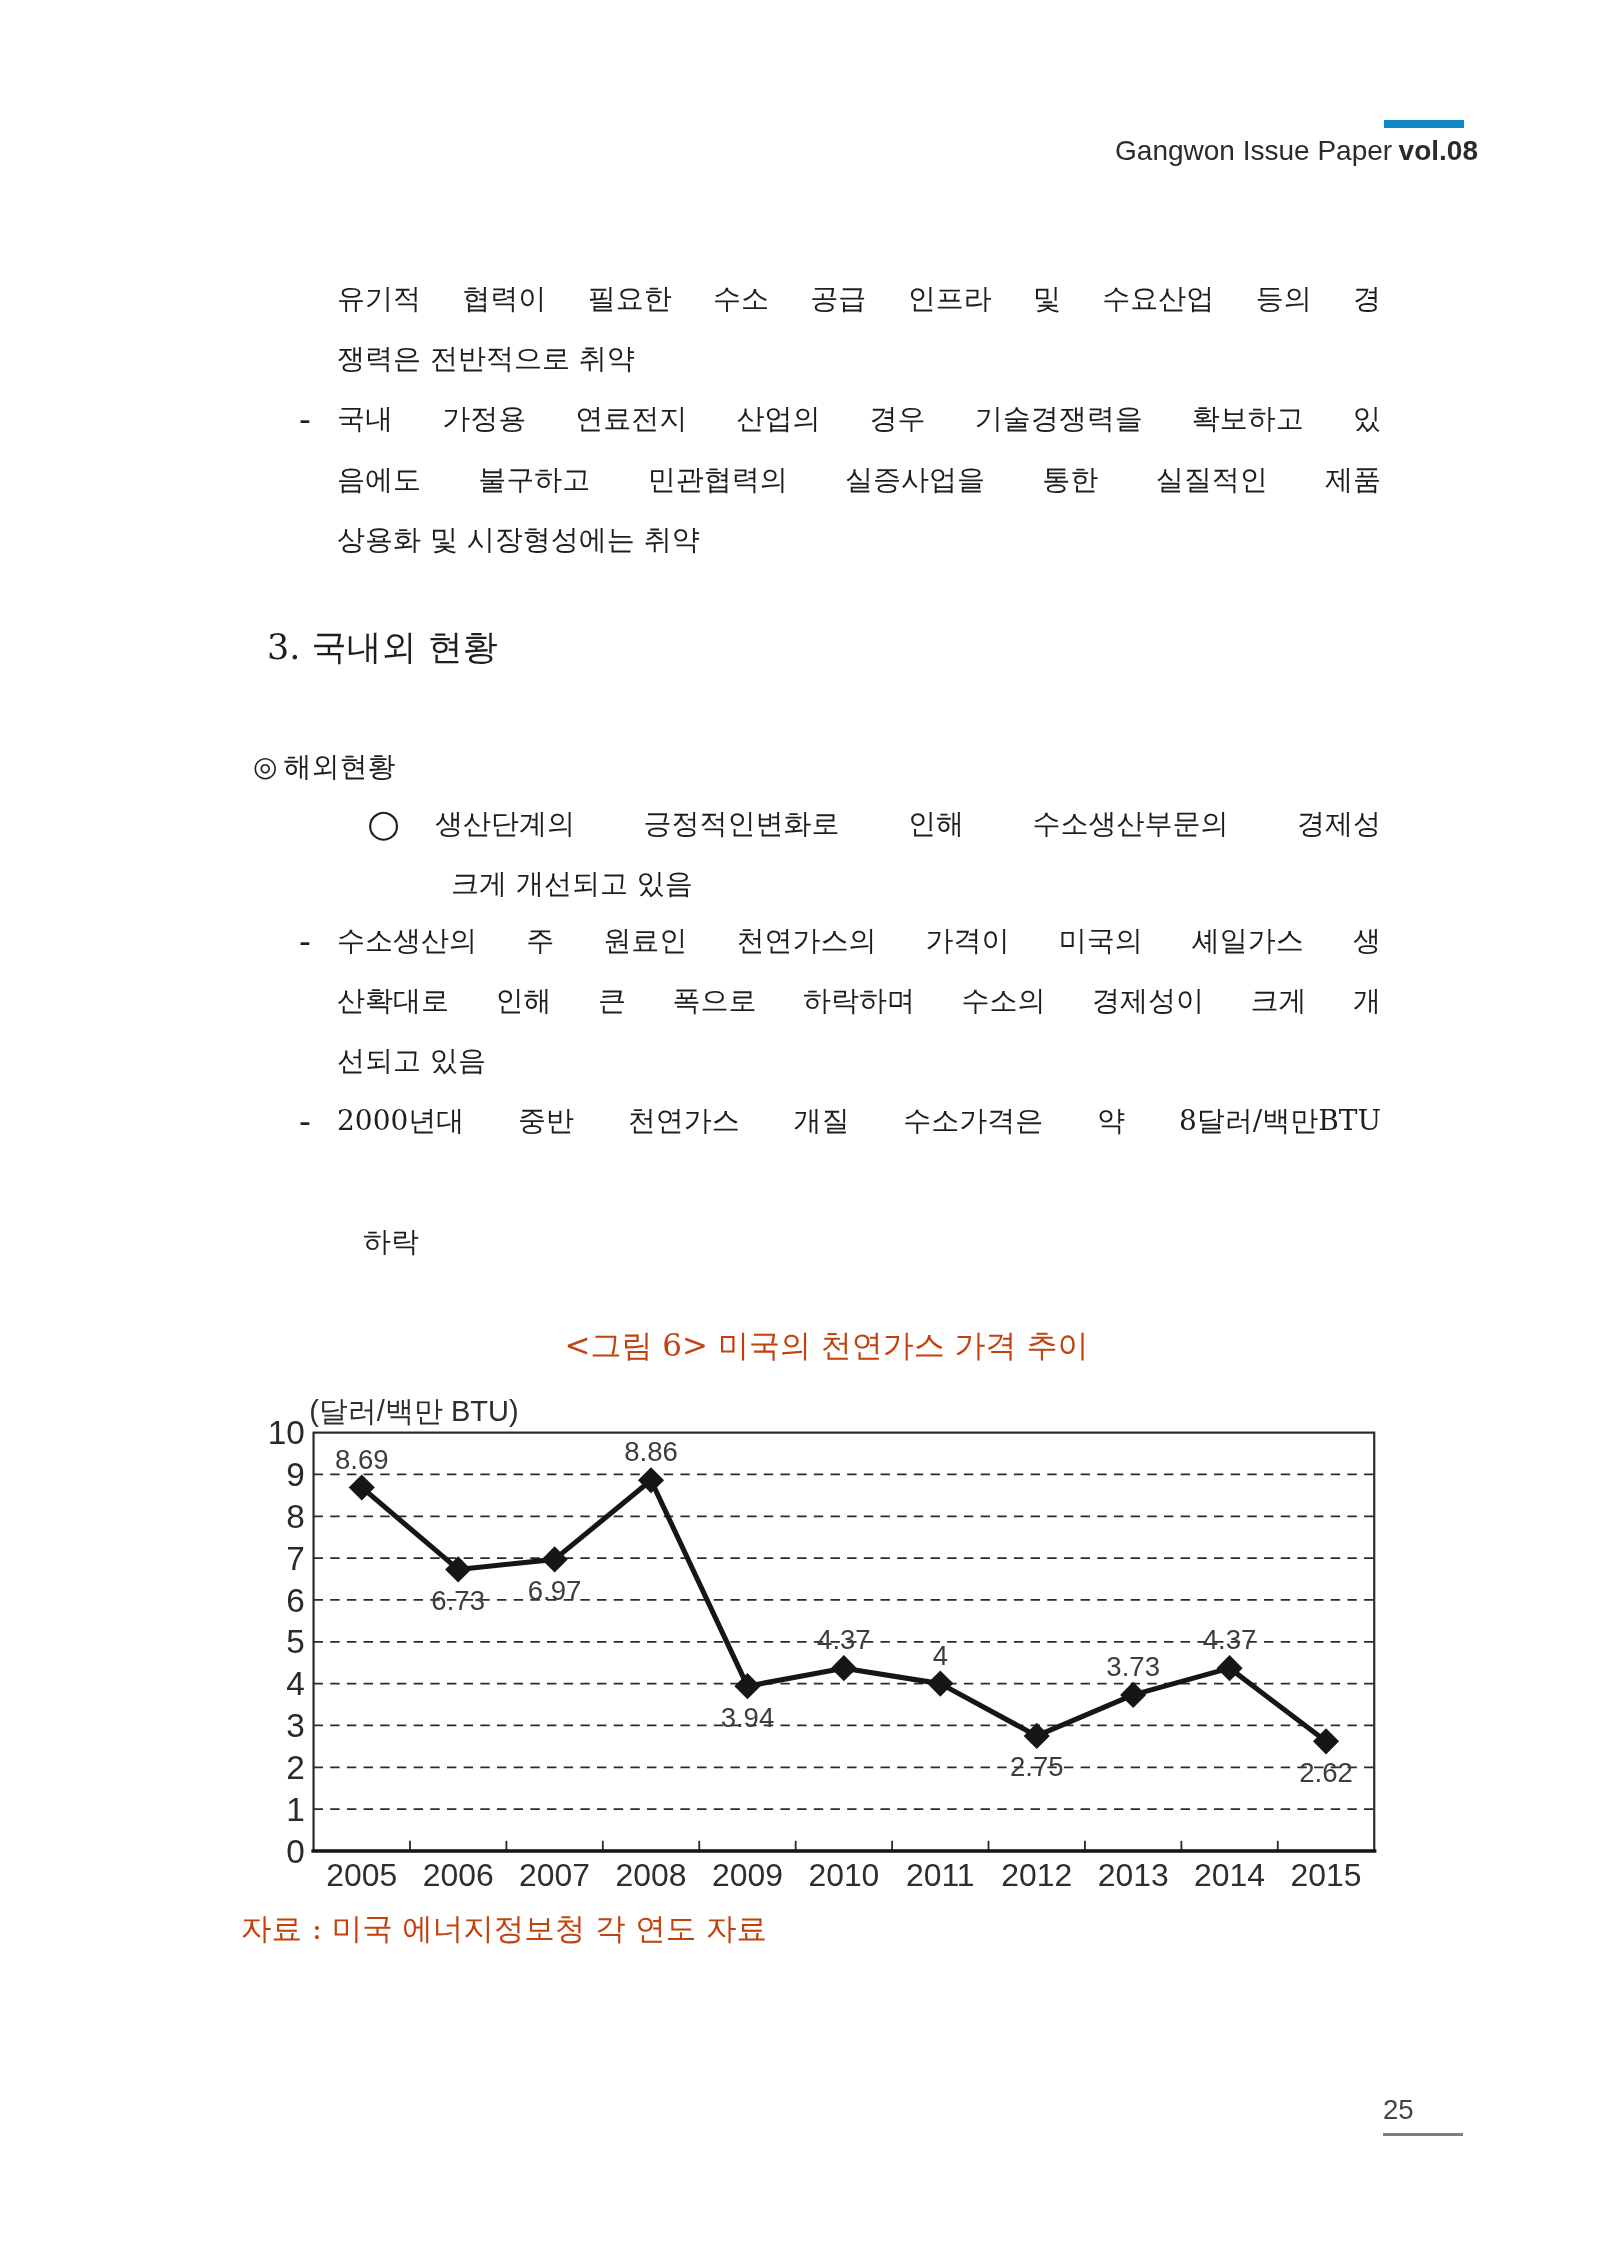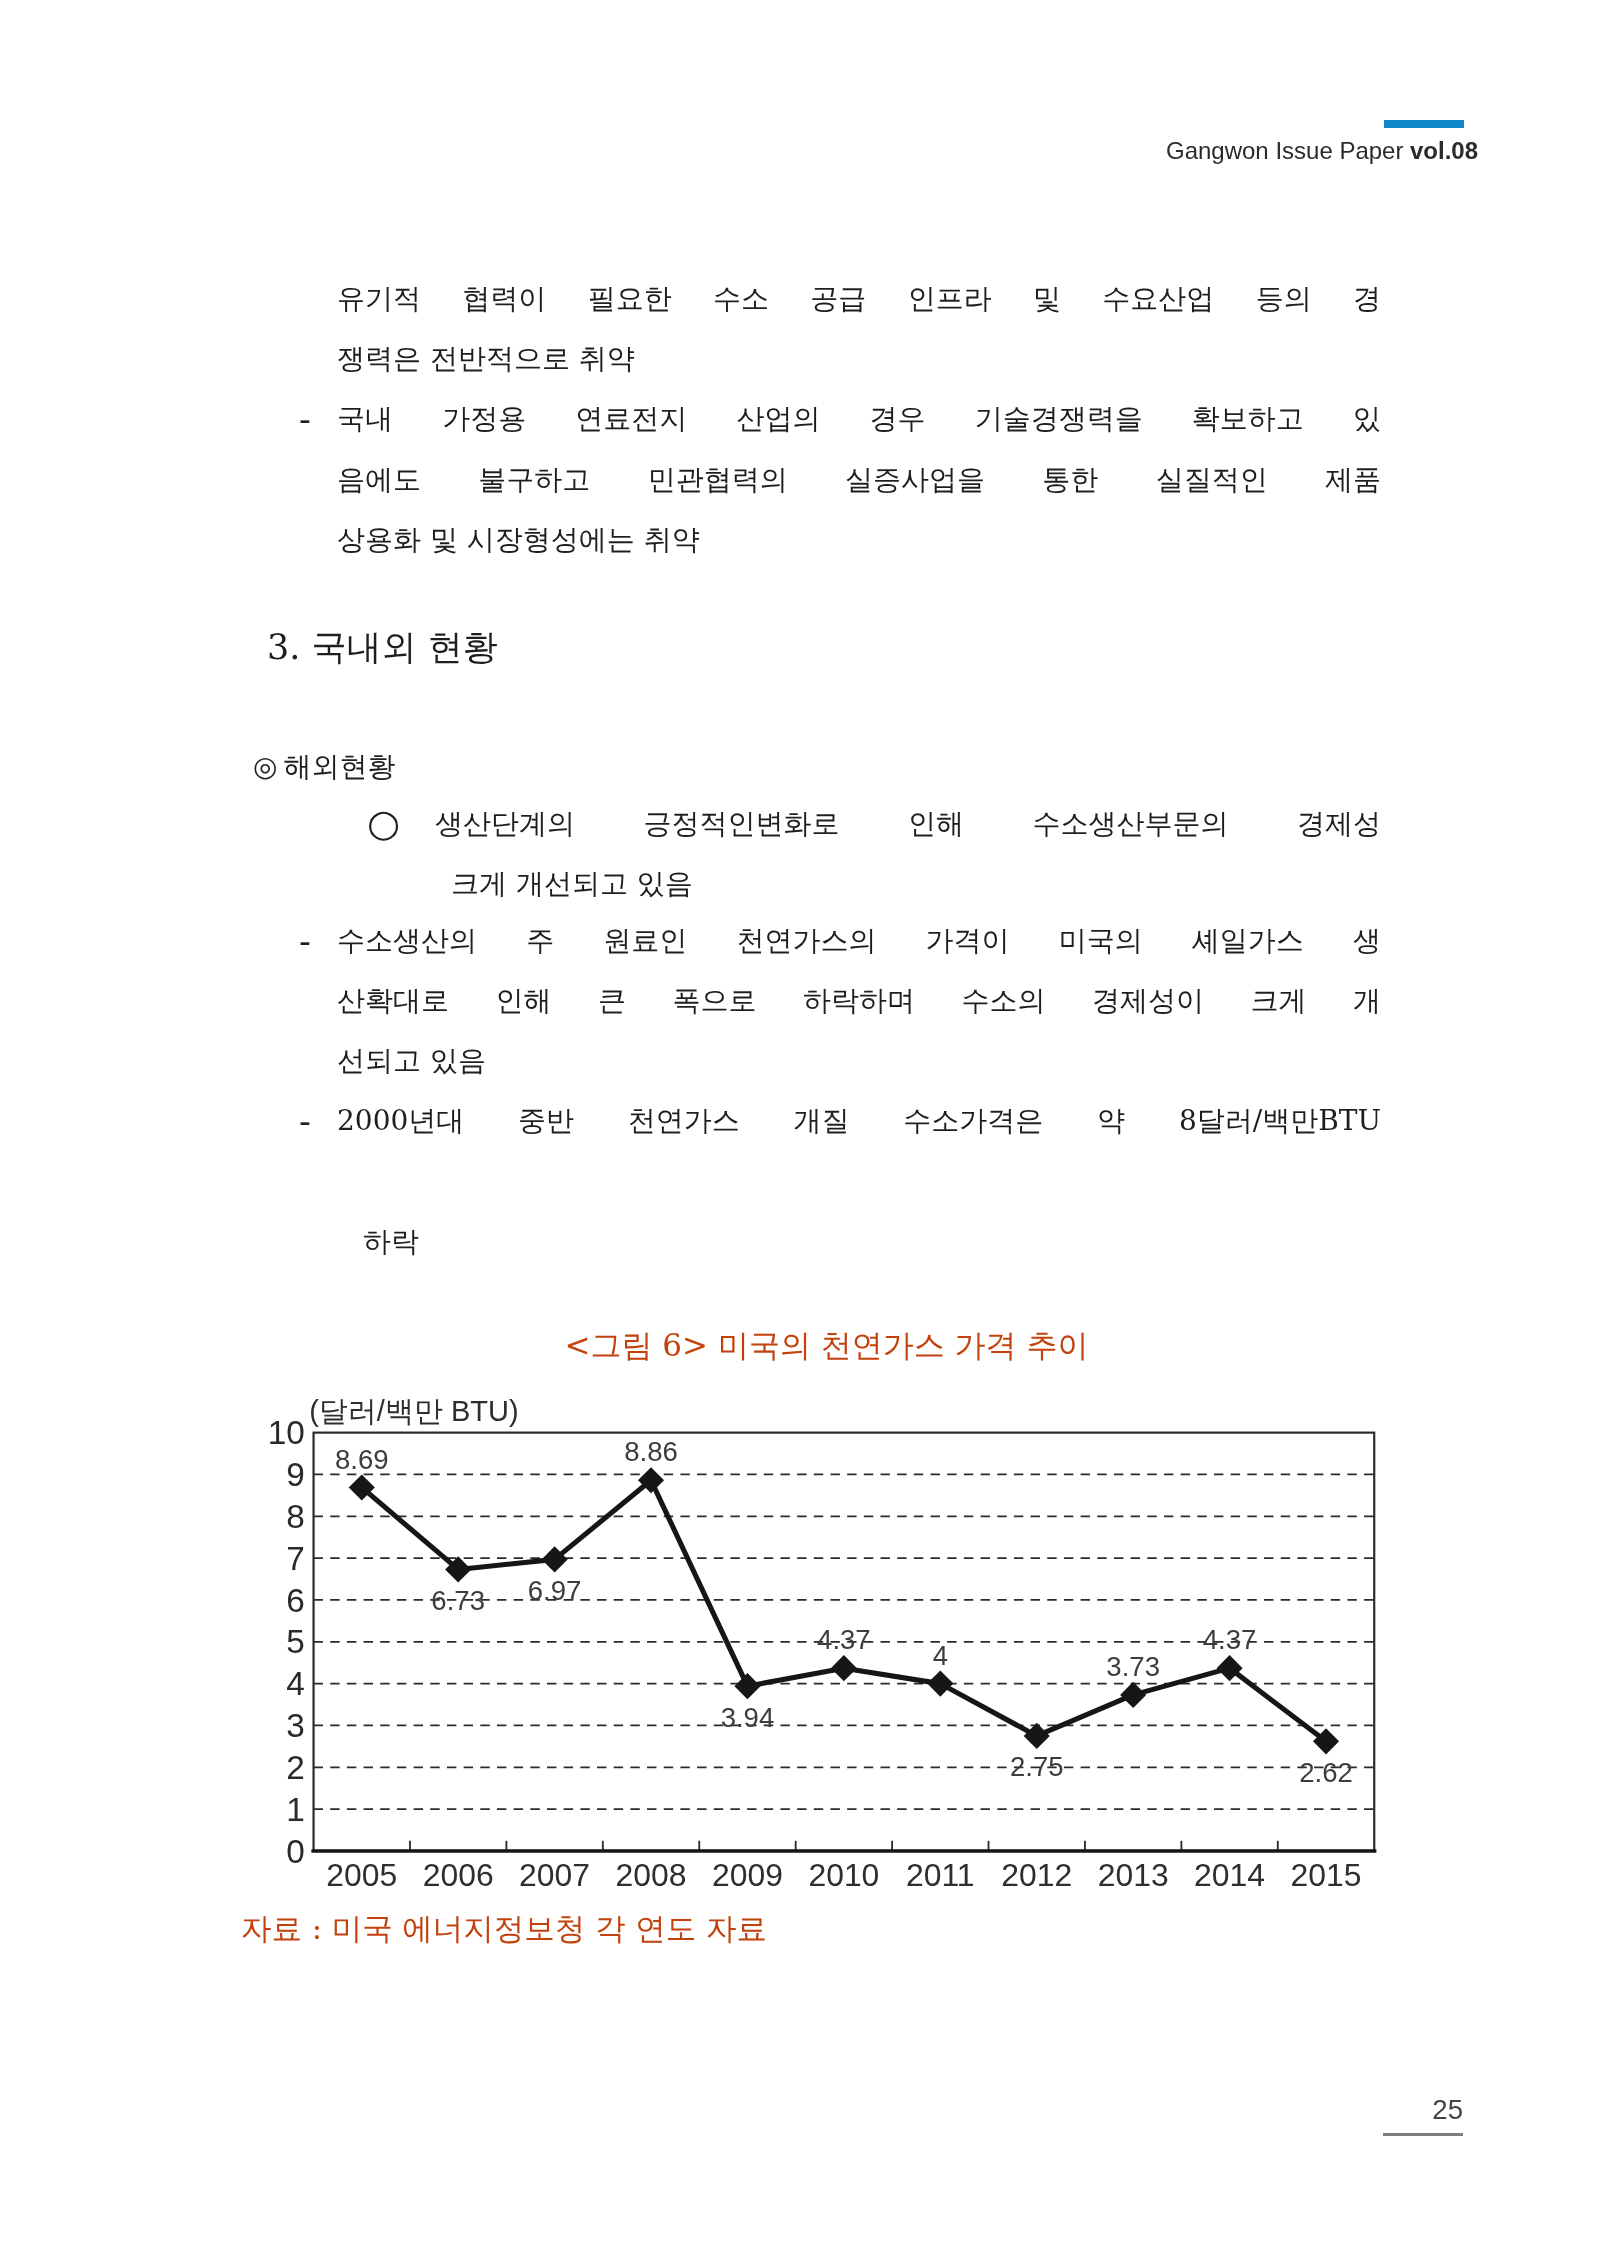--- a/index.html
+++ b/index.html
@@ -9,21 +9,21 @@
     background:#ffffff;
     font-family:"DejaVu Serif","Liberation Serif",serif;
     color:#1e1e1e;
     overflow:hidden;
   }
   
   .accent-bar{position:absolute;left:1384px;top:120px;width:80px;height:8px;}
   .header-title{
     position:absolute;right:141px;top:136px;
     font-family:"Liberation Sans","DejaVu Sans",sans-serif;
-    font-size:24px;line-height:29px;color:#2b2b2b;white-space:nowrap;
+    font-size:28px;line-height:29px;color:#2b2b2b;white-space:nowrap;
   }
   .header-title .bold{font-weight:800;margin-left:6.5px;}
   
   .line{
     position:absolute;
     font-size:28px;line-height:60px;
     color:#1e1e1e;white-space:nowrap;
   }
   .just{
     white-space:normal;
@@ -43,21 +43,21 @@
   #chart{position:absolute;left:257px;top:1389px;}
   #chart text{font-family:"Liberation Sans","DejaVu Sans",sans-serif;}
   .fig-source{
     position:absolute;left:241px;top:1907px;
     font-size:30.5px;line-height:44px;color:#c2410c;white-space:nowrap;
   }
   
   .page-number{
     position:absolute;left:1383px;top:2094px;width:80px;
     font-family:"Liberation Sans","DejaVu Sans",sans-serif;
-    font-size:27.6px;color:#444444;text-align:right;
+    font-size:27.6px;color:#444444;text-align:left;
   }
   .page-rule{position:absolute;left:1383px;top:2133px;width:80px;height:2.9px;background:#7d7d7d;}
 </style>
 </head>
 <body>
 
 <div id="page">
 
   <div class="accent-bar" style="background: rgb(15, 134, 198);"></div>
   <div class="header-title"><span>Gangwon Issue Paper</span><span class="bold">vol.08</span></div>

